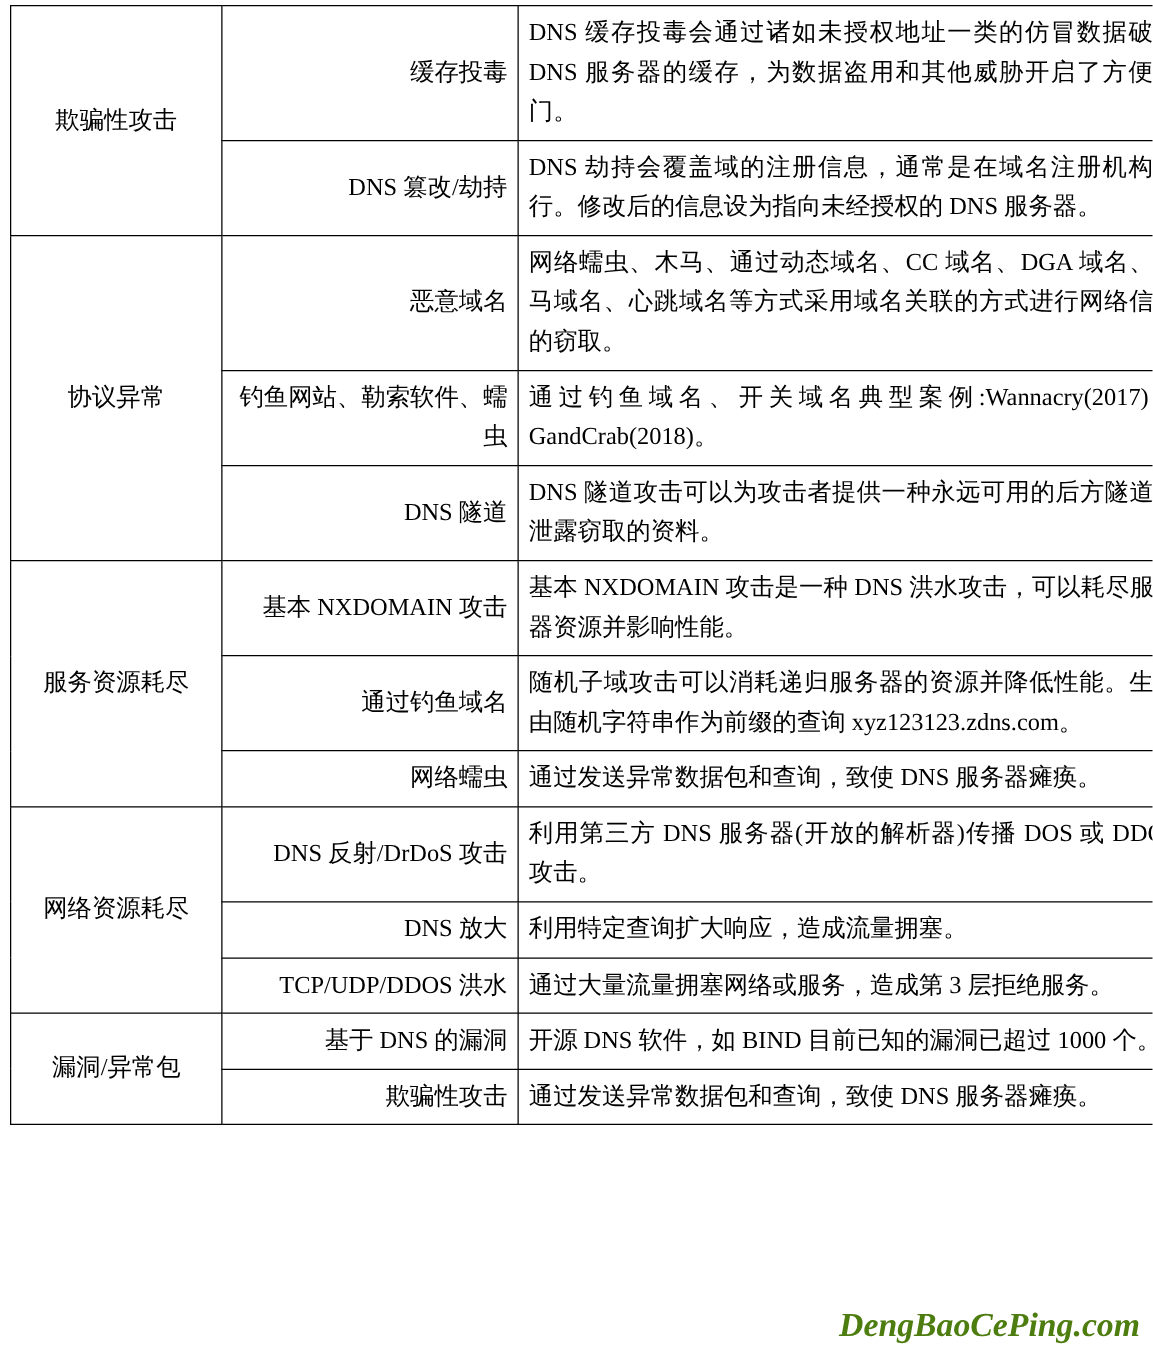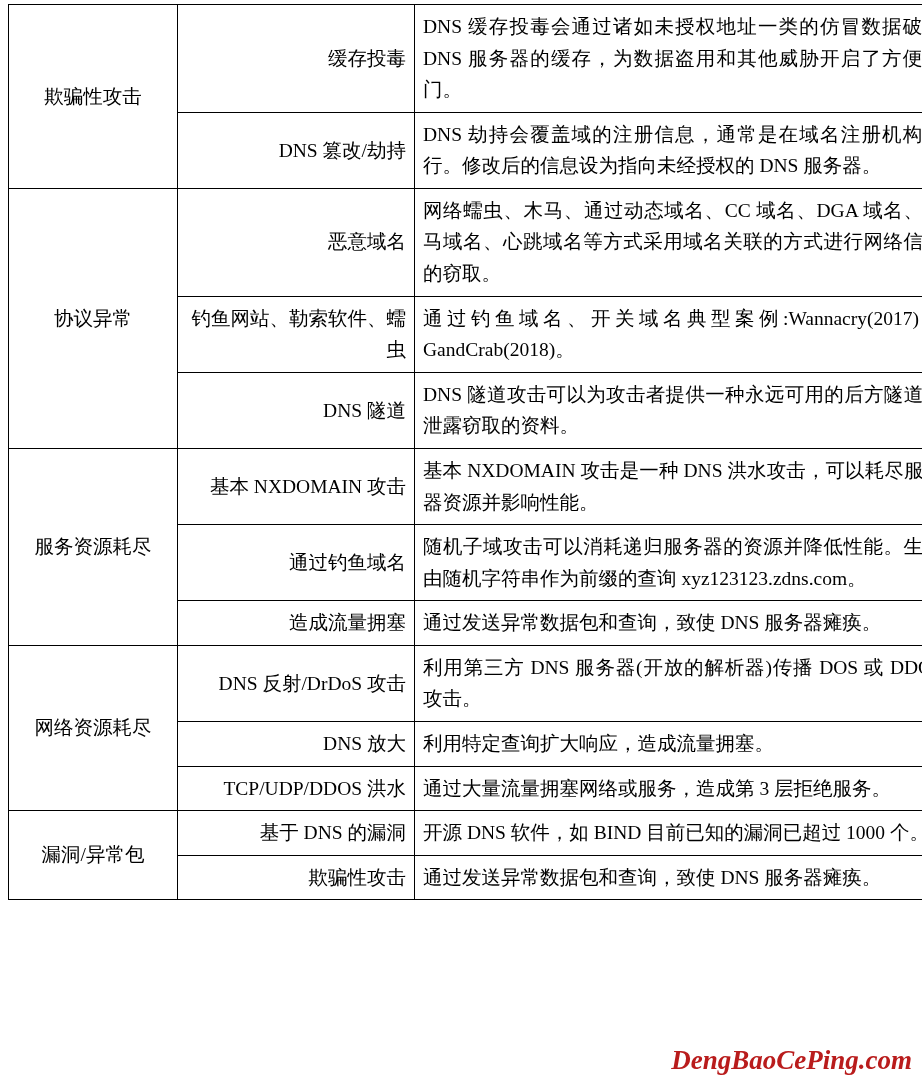--- a/index.html
+++ b/index.html
@@ -51,21 +51,21 @@
     text-justify: inter-ideograph;
   }
   .watermark {
     position: absolute;
     right: 10px;
     bottom: 4px;
     font-family: "Liberation Serif", "DejaVu Serif", serif;
     font-size: 27px;
     font-weight: bold;
     font-style: italic;
-    color: #b91c1c;
+    color: #4d7c0f;
     letter-spacing: 0px;
     white-space: nowrap;
   }
 </style>
 </head>
 <body>
 
 <div id="sheet">
 
   <table class="attack-table">
@@ -98,21 +98,21 @@
       <tr>
         <td class="col-category" rowspan="3">服务资源耗尽</td>
         <td class="col-type">基本 NXDOMAIN 攻击</td>
         <td class="col-desc">基本 NXDOMAIN 攻击是一种 DNS 洪水攻击，可以耗尽服务器资源并影响性能。</td>
       </tr>
       <tr>
         <td class="col-type">通过钓鱼域名</td>
         <td class="col-desc spread">随机子域攻击可以消耗递归服务器的资源并降低性能。生成由随机字符串作为前缀的查询 xyz123123.zdns.com。</td>
       </tr>
       <tr>
-        <td class="col-type">造成流量拥塞</td>
+        <td class="col-type">网络蠕虫</td>
         <td class="col-desc">通过发送异常数据包和查询，致使 DNS 服务器瘫痪。</td>
       </tr>
 
       <tr>
         <td class="col-category" rowspan="3">网络资源耗尽</td>
         <td class="col-type">DNS 反射/DrDoS 攻击</td>
         <td class="col-desc">利用第三方 DNS 服务器(开放的解析器)传播 DOS 或 DDOS 攻击。</td>
       </tr>
       <tr>
         <td class="col-type">DNS 放大</td>

